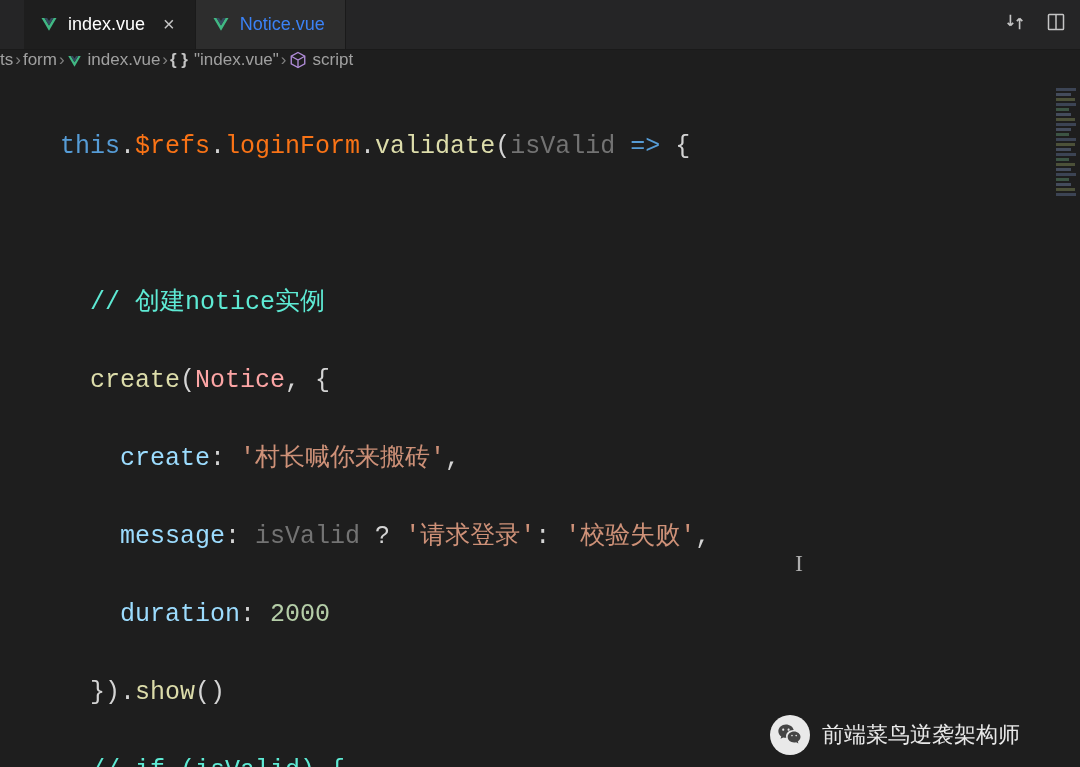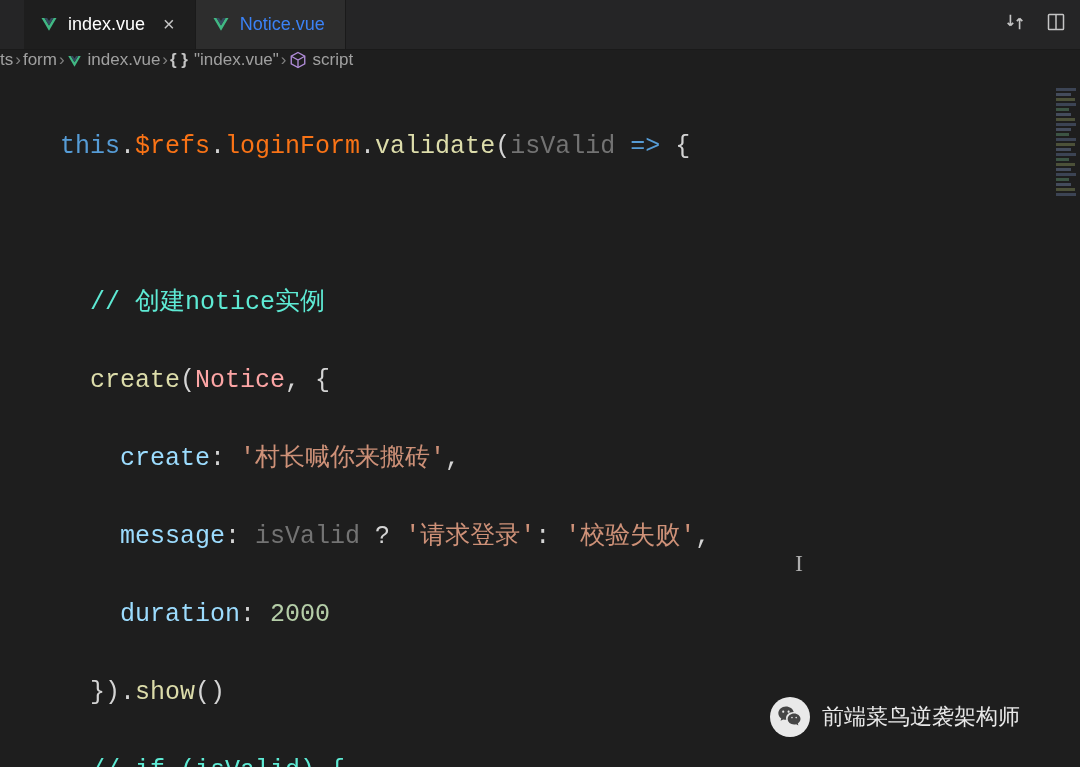--- a/index.html
+++ b/index.html
@@ -123,21 +123,21 @@
     .cursor-ibeam {
       position: absolute;
       color: #aeaeae;
       font-size: 24px;
       left: 795px;
       top: 550px;
       font-family: serif;
     }
     .watermark {
       position: absolute;
-      bottom: 30px;
+      bottom: 12px;
       right: 60px;
       display: flex;
       align-items: center;
       gap: 12px;
       color: #e8e8e8;
       font-family: -apple-system, 'PingFang SC', 'Microsoft YaHei', sans-serif;
       font-size: 22px;
       font-weight: 500;
     }
     .wechat-icon {

